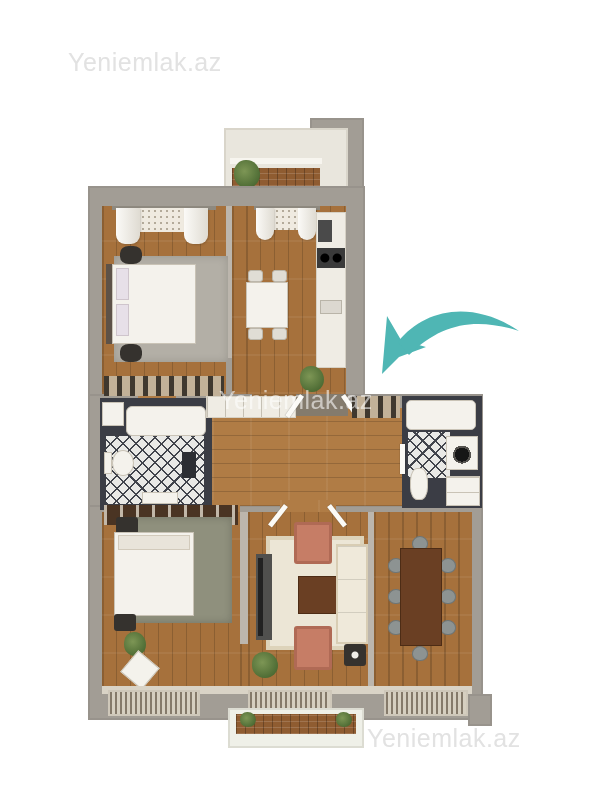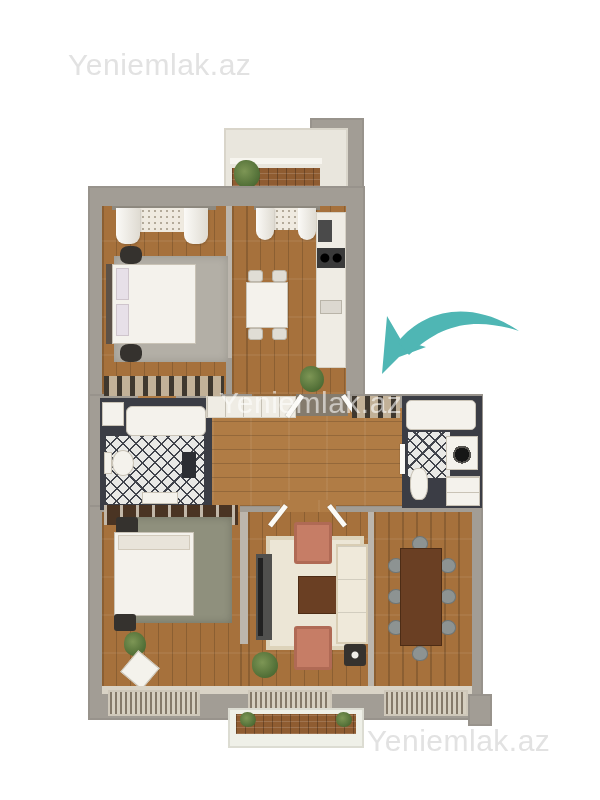--- a/index.html
+++ b/index.html
@@ -52,21 +52,21 @@
                             radial-gradient(circle at 72% 50%,#000 4px,transparent 5px);}
   .drawers{background:#f4f2ec;border:1px solid #c9c3b6;
            background-image:linear-gradient(#c9c3b6 1px,transparent 1px);background-size:100% 15px;}
   .brick{background-color:#8f5c31;
          background-image:repeating-linear-gradient(90deg,rgba(0,0,0,.25) 0 1px,transparent 1px 9px),
                           repeating-linear-gradient(0deg,rgba(255,255,255,.15) 0 1px,transparent 1px 6px);}
   .sill{background:#d9d3c6;}
   .sofa{background:var(--sofa-cream,#efe9da);border:2px solid #d8cdb4;
         background-image:linear-gradient(rgba(0,0,0,.12) 1px,transparent 1px);background-size:100% 33px;}
 
-  .wm{position:absolute;color:var(--watermark-gray,#e2e2e2);font-size:30px;letter-spacing:.5px;
+  .wm{position:absolute;color:var(--watermark-gray,#e2e2e2);font-size:25px;letter-spacing:.5px;
       white-space:nowrap;z-index:40;}
   .wm-center{color:#ffffff;opacity:.58;}
   .arrow-svg{position:absolute;z-index:35;}
   .arrow-svg path{fill:var(--arrow-teal,#4fb6b4);}
 </style>
 </head>
 <body>
 
 <div class="canvas">
 

